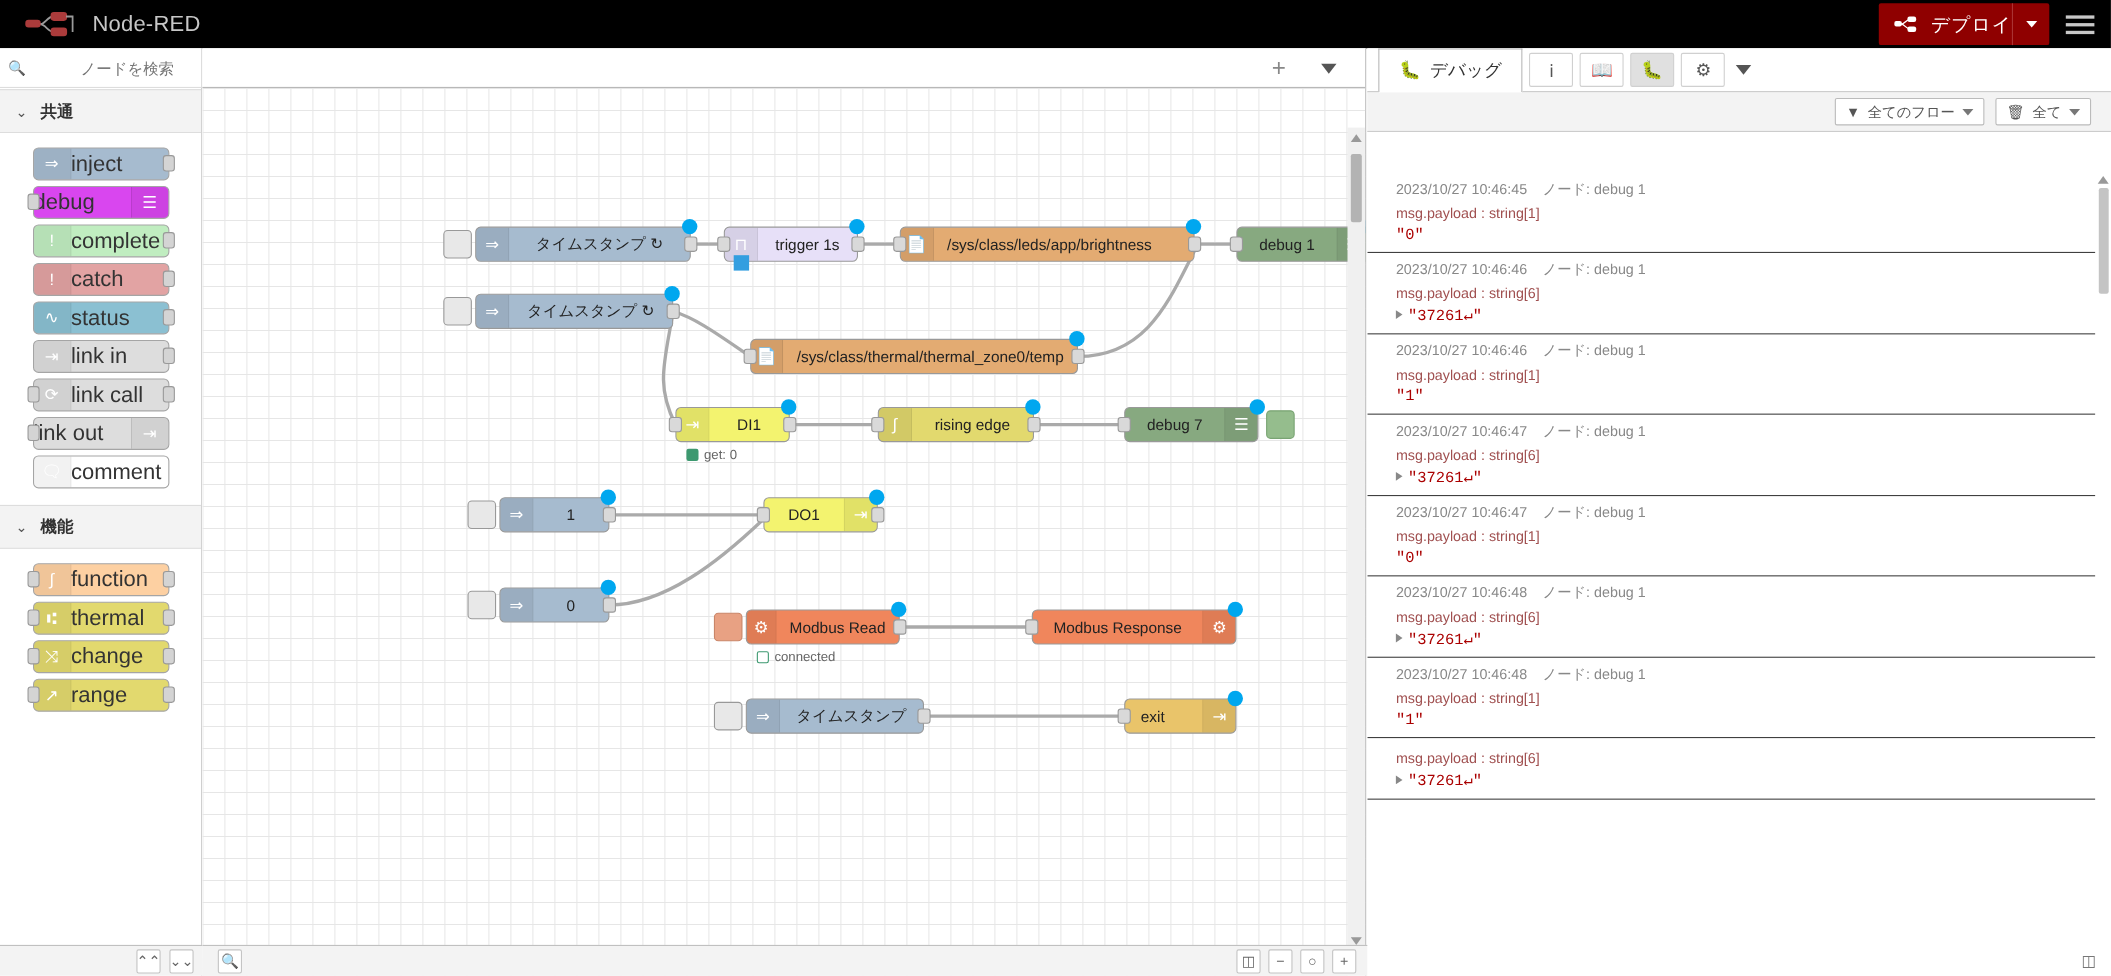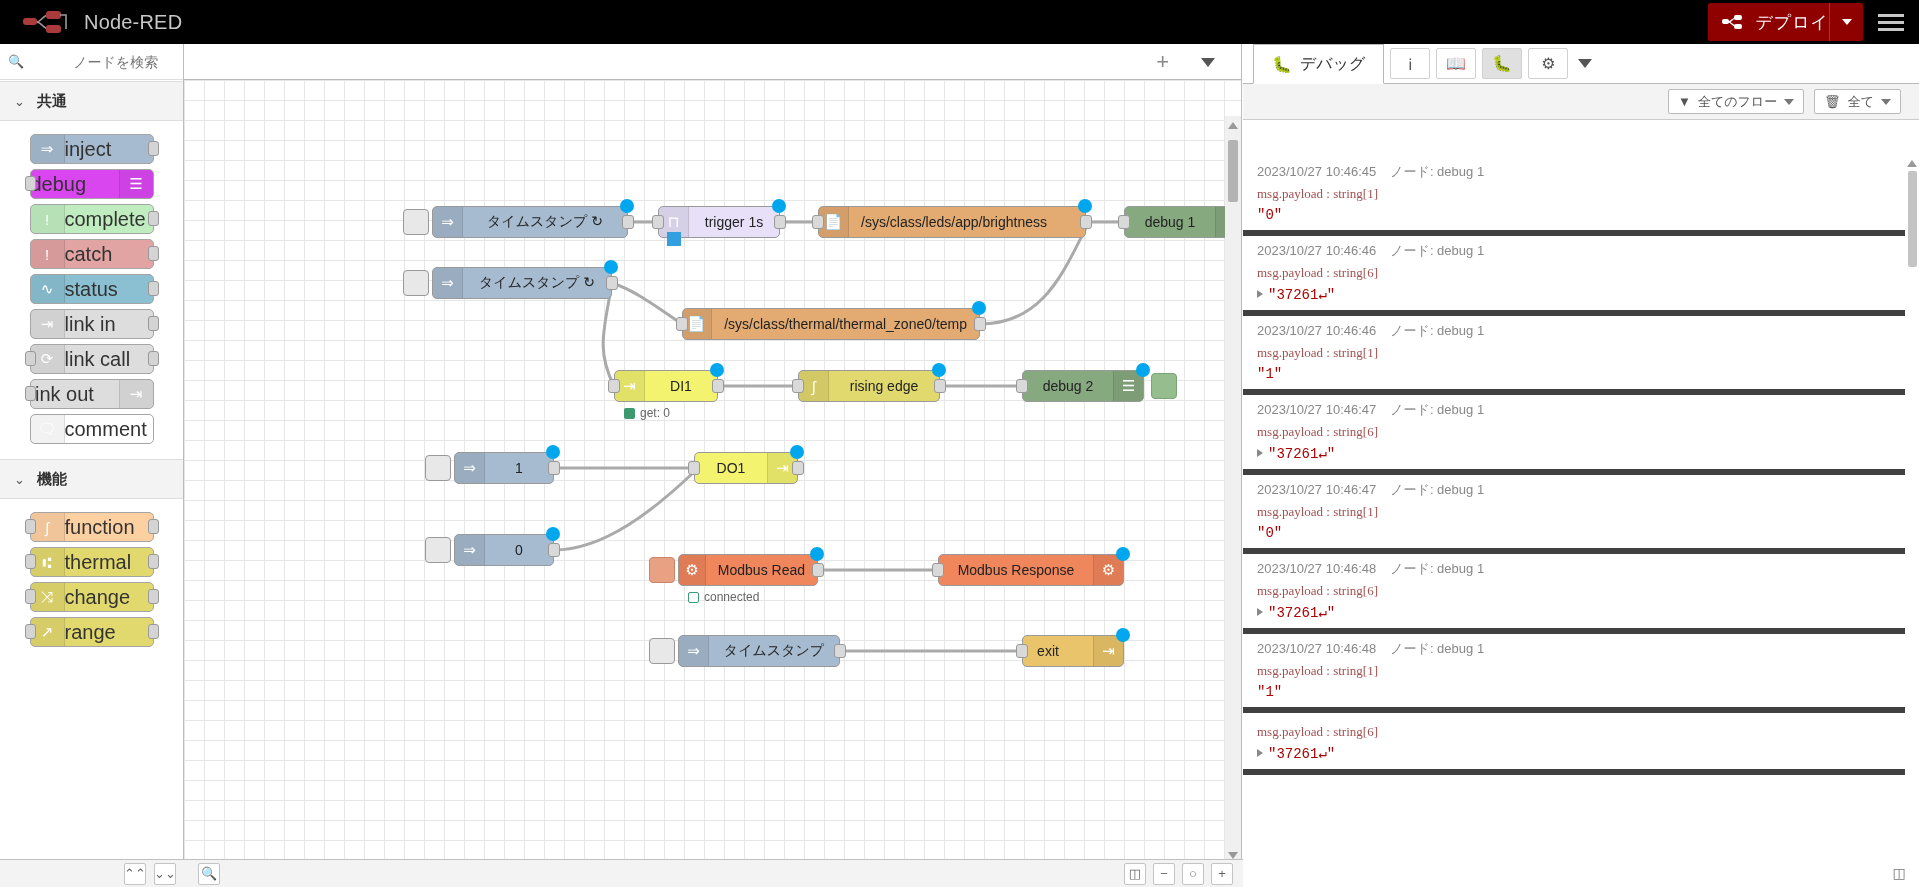--- a/index.html
+++ b/index.html
@@ -218,24 +218,24 @@
   #sb-caret { width: 34px; display: flex; align-items: center; justify-content: center; cursor: pointer; }
   #sb-toolbar {
     height: 36px; background: #f3f3f3; border-bottom: 1px solid #ccc;
     display: flex; align-items: center; justify-content: flex-end; padding-right: 18px; gap: 10px;
   }
   .sb-filter {
     display: flex; align-items: center; gap: 7px; border: 1px solid #bbb; background: #fff;
     height: 25px; padding: 0 9px; font-size: 13px; color: #555; border-radius: 2px; cursor: pointer;
   }
   #msgs { position: absolute; top: 113px; left: 0; right: 14px; bottom: 0; overflow: hidden; }
-  .msg { border-bottom: 6px solid #404040; padding: 6px 12px 7px 14px; }
+  .msg { border-bottom: 1px solid #404040; padding: 6px 12px 7px 26px; }
   .msg .mhead { font-size: 13px; color: #888; }
   .msg .mhead .node { margin-left: 14px; }
-  .msg .mtype { font-size: 13px; color: #a05050; margin-top: 5px; font-family: Liberation Serif, serif; }
+  .msg .mtype { font-size: 13px; color: #a05050; margin-top: 5px; }
   .msg .mval { font-size: 14px; color: #aa0000; margin-top: 5px; font-family: "Liberation Mono", monospace; }
   .msg .mval .tri {
     display: inline-block; width: 0; height: 0; margin-right: 5px;
     border-top: 4px solid transparent; border-bottom: 4px solid transparent;
     border-left: 6px solid #888; vertical-align: 1px;
   }
   #sb-scroll { position: absolute; right: 0; top: 113px; bottom: 0; width: 14px; background: #fff; }
   #sb-scroll .thumb {
     position: absolute; top: 14px; left: 3px; width: 9px; height: 96px; background: #c4c4c4; border-radius: 2px;
   }
@@ -480,21 +480,21 @@
           <span>get: 0</span>
         </div>
         <div class="fnode" style="left: 614px; top: 290px; width: 142px; background: rgb(226, 217, 110);">
           <span class="nicon">∫</span>
           <span class="nlabel ctr">rising edge</span>
           <span class="fport-l"></span>
           <span class="fport-r"></span>
           <span class="bluedot"></span>
         </div>
         <div class="fnode" style="left: 838px; top: 290px; width: 122px; background: rgb(135, 169, 128);">
-          <span class="nlabel ctr">debug 2</span>
+          <span class="nlabel ctr">debug 7</span>
           <span class="nicon-r">☰</span>
           <span class="fport-l"></span>
           <span class="bluedot"></span>
           <span class="btn-pad green" style="left:auto;right:-34px"></span>
         </div>
         <div class="fnode" style="left: 270px; top: 372px; width: 100px; background: rgb(166, 187, 207);">
           <span class="nicon">⇒</span>
           <span class="nlabel ctr">1</span>
           <span class="fport-r"></span>
           <span class="bluedot"></span>

